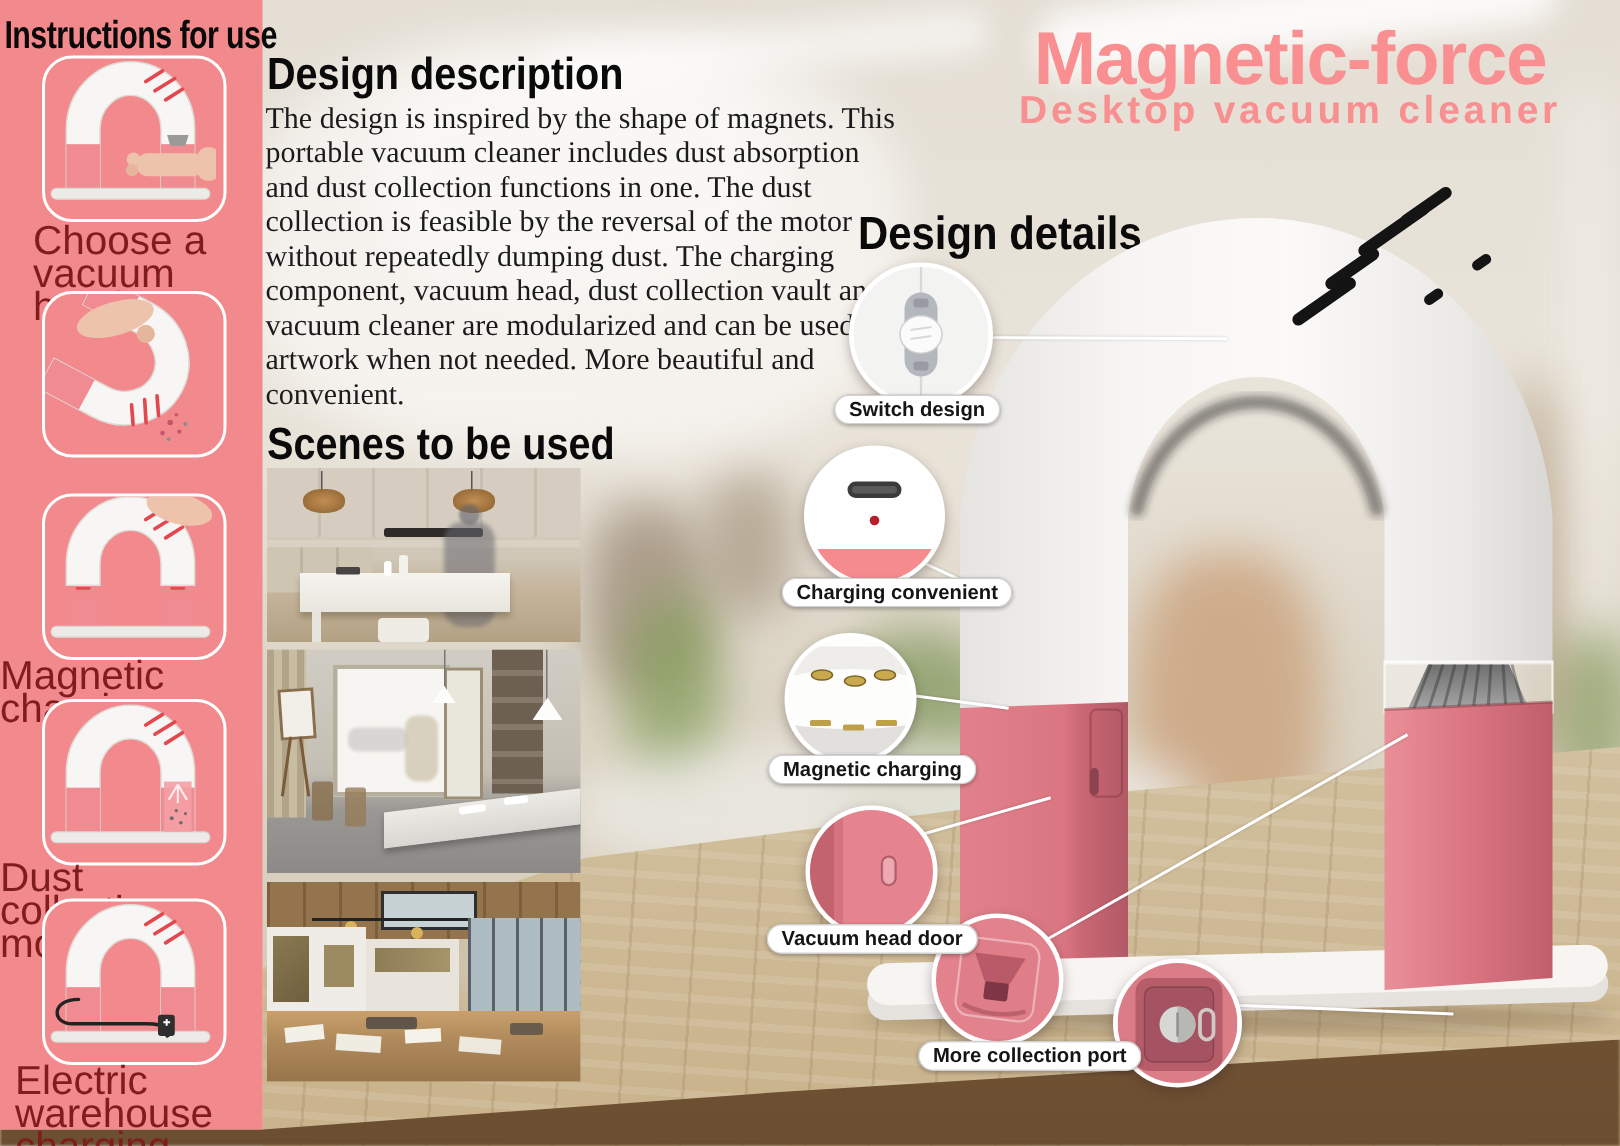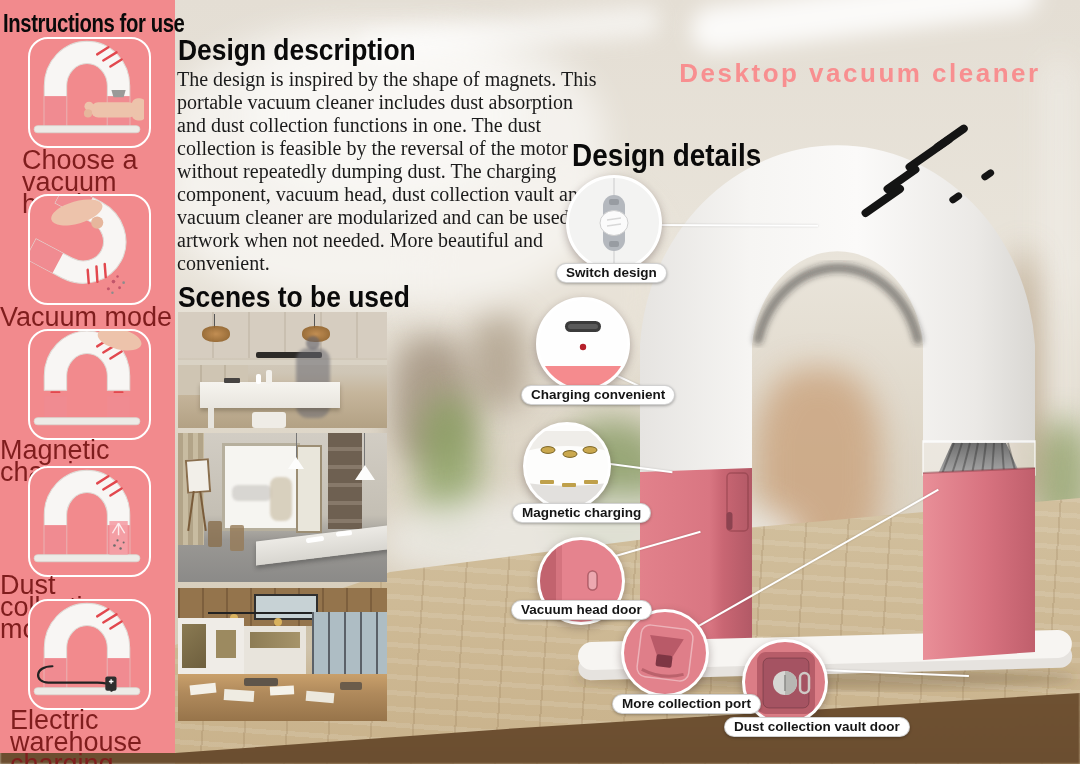--- a/index.html
+++ b/index.html
@@ -130,21 +130,20 @@
             <circle cx="88" cy="90" r="1.4"></circle>
             <circle cx="77" cy="91" r="1.5"></circle>
             <circle cx="86" cy="79" r="1.2"></circle>
           </g>
         <g fill="#8c8c8c">
             <circle cx="92" cy="85" r="1.3"></circle>
             <circle cx="81" cy="95" r="1.2"></circle>
           </g>
       </svg>
     </div>
-    <div class="step-label" style="top:306px;">Vacuum mode</div>
 
     <div class="card" style="top:329px;background:#f28a8d;">
       <svg width="114" height="102" viewBox="0 0 112 100">
         <path d="M14 58 L14 44 A42 44 0 0 1 98 44 L98 58 L76 58 L76 44 A20 22 0 0 0 36 44 L36 58 Z" fill="#f8f6f4" stroke="#dfdcd7"></path>
         <use href="#m-marks"></use>
         <rect x="14" y="64" width="22" height="22" fill="#f08b91"></rect>
           <rect x="76" y="64" width="22" height="22" fill="#f08b91"></rect>
         <use href="#m-base"></use>
         <g stroke="#e2484e" stroke-width="1.8" stroke-linecap="round">
             <line x1="21" y1="60" x2="29" y2="60"></line>
@@ -251,20 +250,21 @@
     <div style="left:0;top:86px;width:100%;height:47px;background:linear-gradient(180deg,#c9a06b 0%,#b08a5c 40%,#97744a 100%);"></div>
     <div style="left:12px;top:96px;width:26px;height:10px;background:#f3f0e8;transform:rotate(-6deg);"></div>
     <div style="left:46px;top:102px;width:30px;height:11px;background:#efece2;transform:rotate(4deg);"></div>
     <div style="left:92px;top:98px;width:24px;height:9px;background:#f5f2ea;transform:rotate(-3deg);"></div>
     <div style="left:128px;top:104px;width:28px;height:10px;background:#ece8dd;transform:rotate(5deg);"></div>
     <div style="left:66px;top:90px;width:34px;height:8px;background:#5f554a;border-radius:2px;"></div>
     <div style="left:162px;top:94px;width:22px;height:8px;background:#6a5c4b;border-radius:2px;"></div>
   </div>
 
   
+  <div class="title">Magnetic-force</div>
   <div class="subtitle">Desktop vacuum cleaner</div>
   <div class="h-cond h-details">Design details</div>
 
   
   <svg class="abs" style="left:560px;top:100px;" width="520" height="600" viewBox="0 0 520 600">
     <defs>
       <linearGradient id="archG" x1="0" y1="0" x2="1" y2="0">
         <stop offset="0" stop-color="#e6e4e1"></stop>
           <stop offset=".28" stop-color="#f6f5f3"></stop>
         <stop offset=".55" stop-color="#fbfaf9"></stop>
@@ -406,17 +406,16 @@
       <path d="M40 29 A12 12 0 0 1 40 53 Z" fill="#b7b7b3"></path>
       <line x1="40" y1="33" x2="40" y2="49" stroke="#8f8f8b" stroke-width="1.6"></line>
       <rect x="55" y="31" width="9" height="20" rx="4.5" fill="none" stroke="#cfcac6" stroke-width="2.5"></rect>
     </svg>
   </div>
 
   
   <div class="pill" style="left:556px;top:263px;"><span>Switch design</span></div>
   <div class="pill" style="left:521px;top:385px;"><span>Charging convenient</span></div>
   <div class="pill" style="left:512px;top:503px;"><span>Magnetic charging</span></div>
-  <div class="pill" style="left:511px;top:600px;"><span>Vacuum head door</span></div>
+  <div class="pill" style="left:511px;top:616px;"><span>Vacuum head door</span></div>
   <div class="pill" style="left:612px;top:694px;"><span>More collection port</span></div>
-  <div class="pill" style="left:724px;top:717px;"><span>Dust collection vault door</span></div>
 
 </div>
 
 </body></html>

